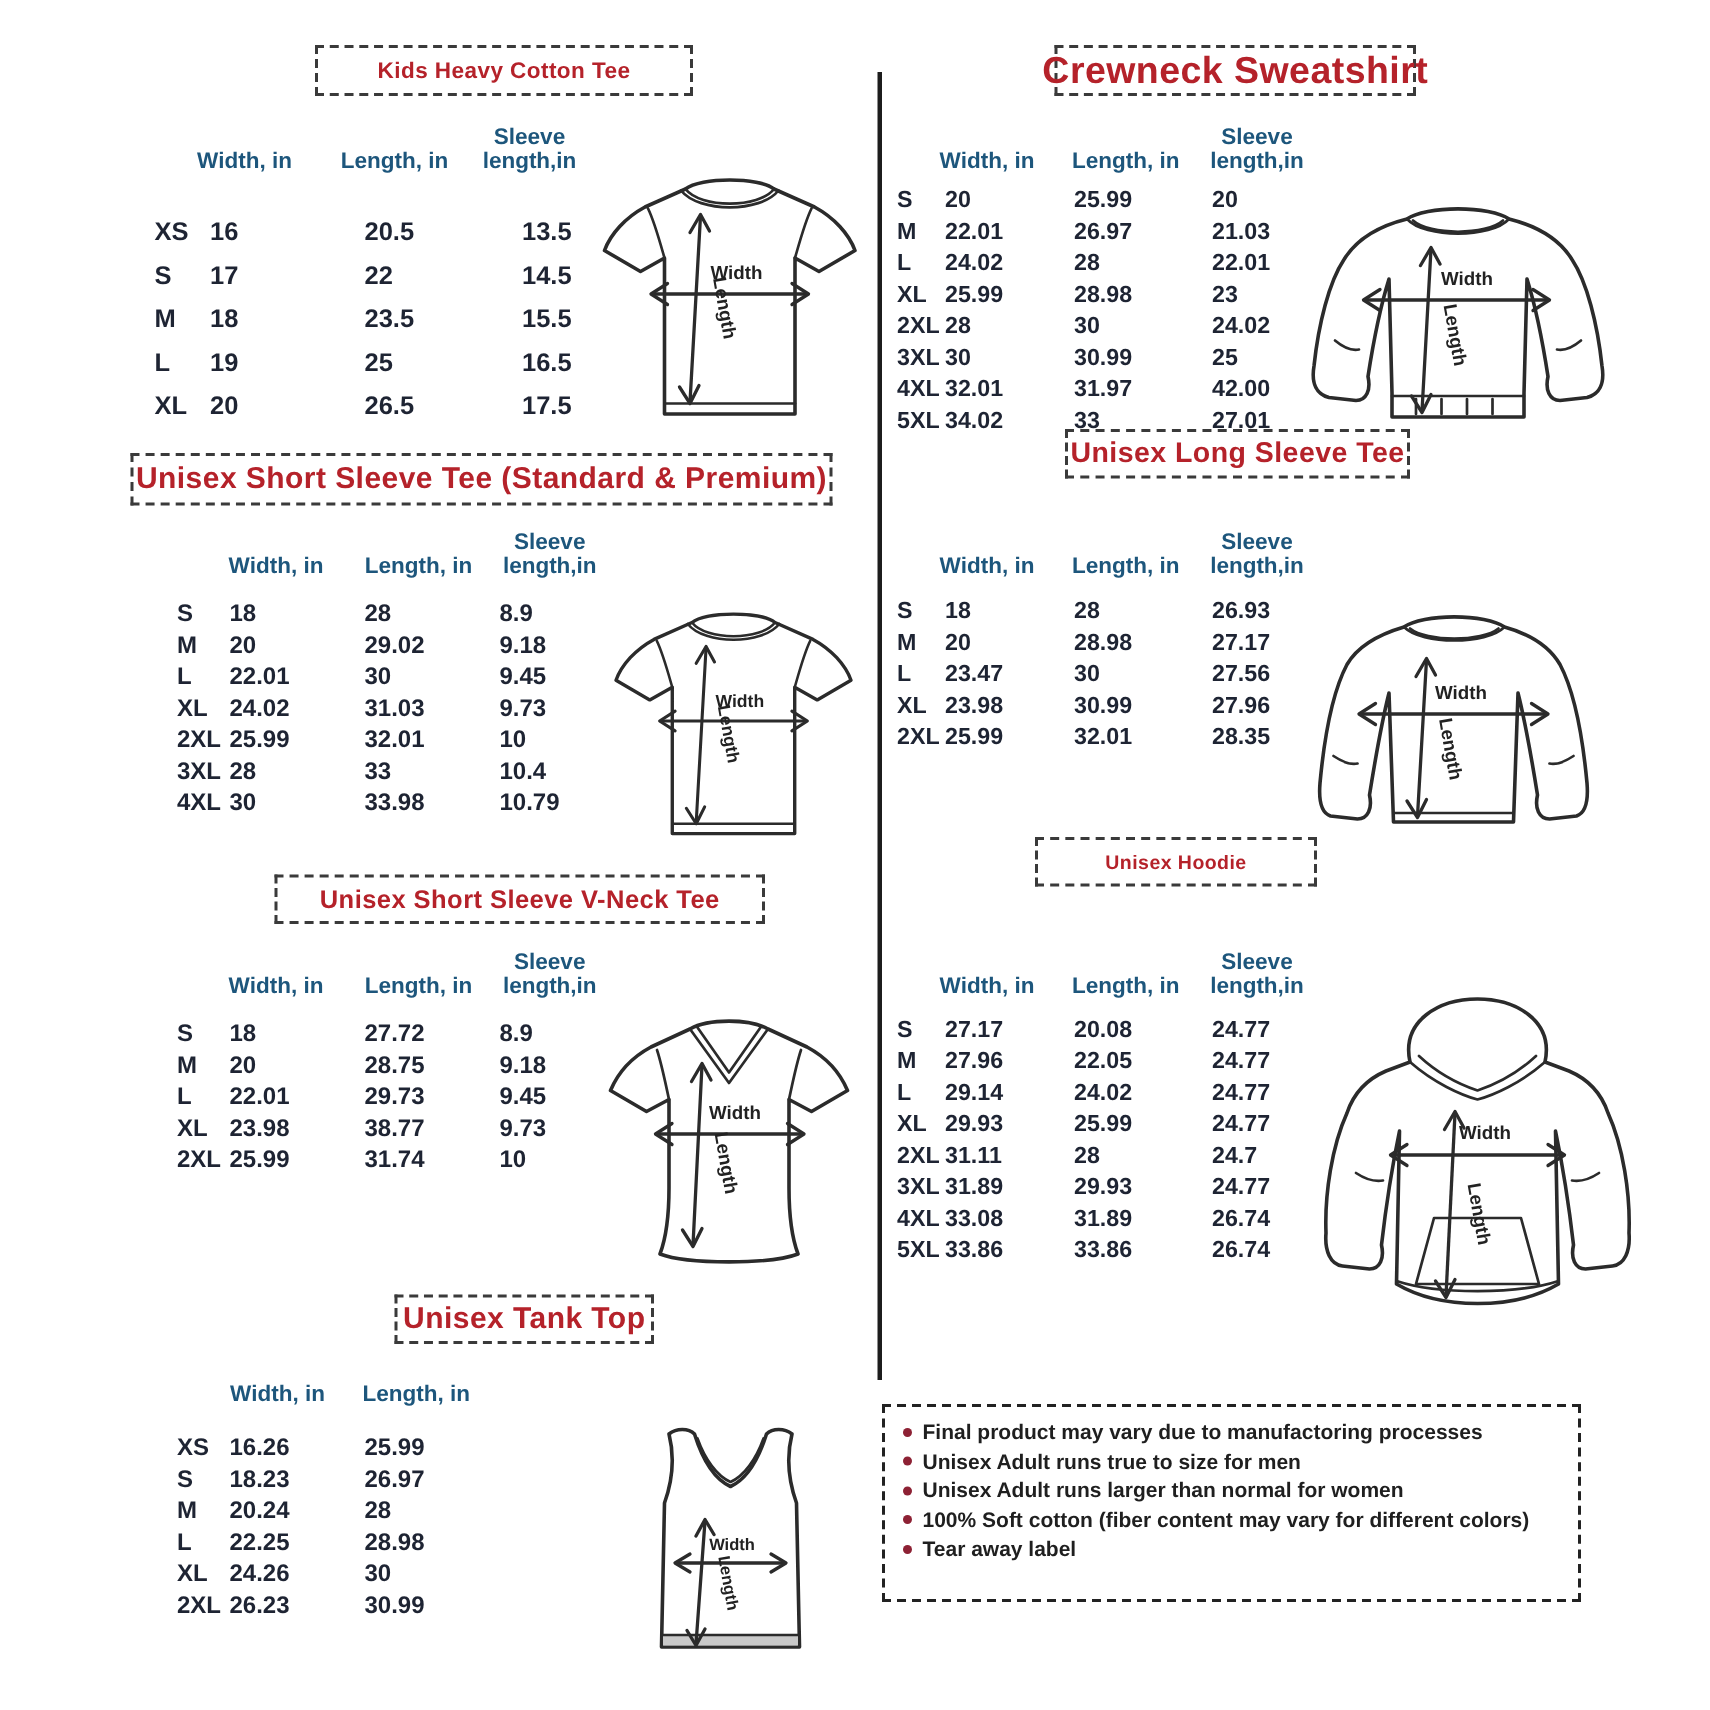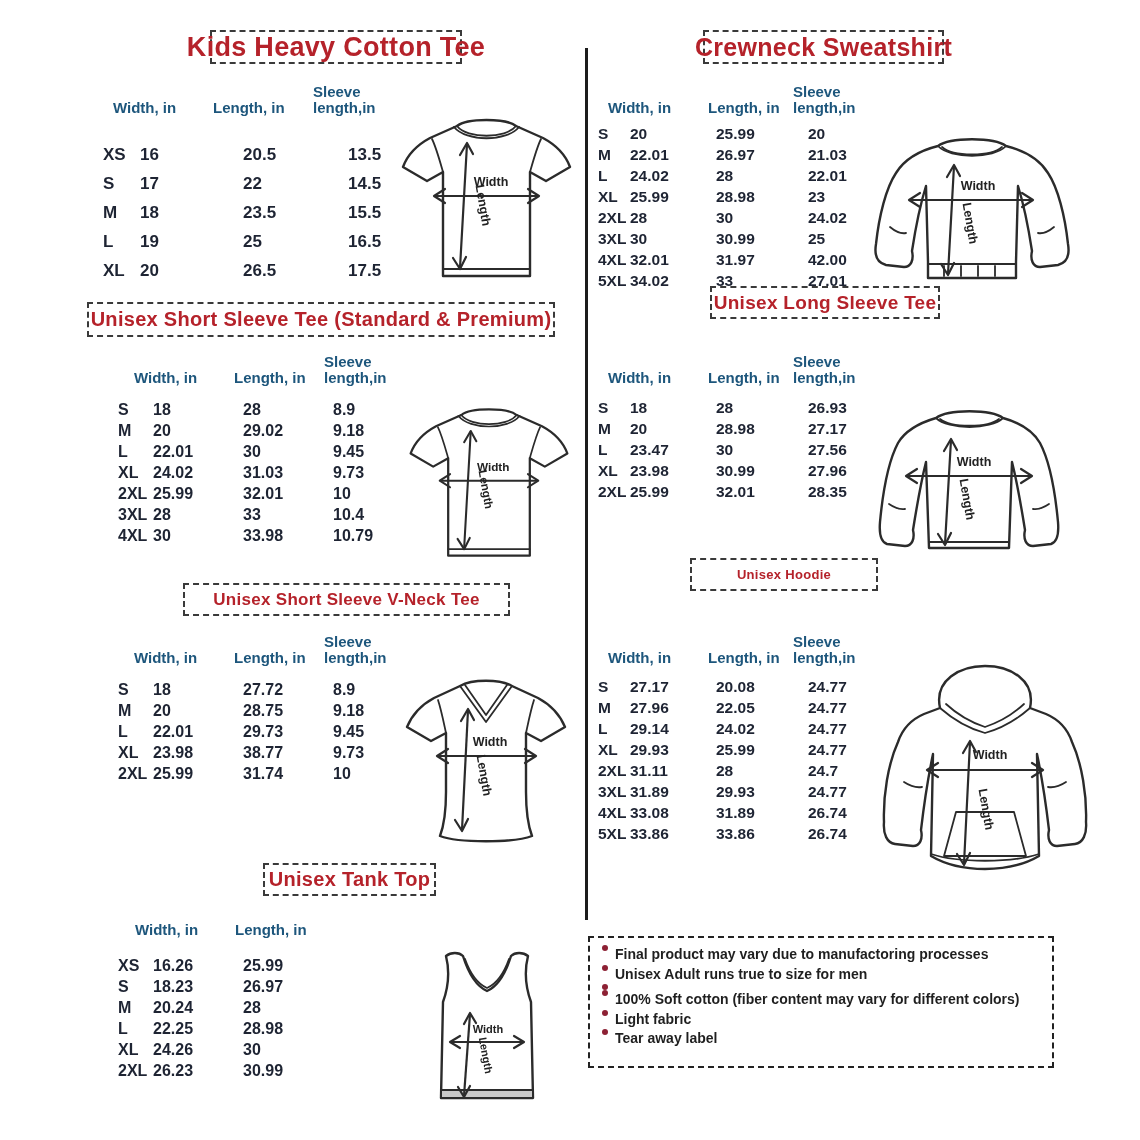--- a/index.html
+++ b/index.html
@@ -25,33 +25,33 @@
   .title-box{
     position:absolute;
     border:2px dashed #3a3a3a;
     background:#fff;
     color:var(--red);
     font-weight:bold;
     display:flex;align-items:center;justify-content:center;
     white-space:nowrap;
     letter-spacing:.3px;
   }
-  .pos-t1{left:210px;top:30px;width:252px;height:34px;font-size:27px}
+  .pos-t1{left:210px;top:30px;width:252px;height:34px;font-size:15px}
   .pos-t2{left:703px;top:30px;width:241px;height:34px;font-size:25px}
   .pos-t3{left:87px;top:302px;width:468px;height:35px;font-size:20px}
   .pos-t4{left:710px;top:286px;width:230px;height:33px;font-size:19px}
   .pos-t5{left:183px;top:583px;width:327px;height:33px;font-size:17px}
   .pos-t6{left:690px;top:558px;width:188px;height:33px;font-size:13px}
   .pos-t7{left:263px;top:863px;width:173px;height:33px;font-size:20px}
   
   .thead{
     position:absolute;display:flex;align-items:flex-end;
     color:var(--blue);font-weight:bold;font-size:15px;height:38px;
   }
-  .thead .h{display:inline-block;line-height:16px;}
+  .thead .h{display:inline-block;text-align:center;line-height:16px;}
   .w80{width:80px}.w85{width:85px}.w90{width:90px}.w100{width:100px}
   .pos-h1{left:113px;top:78px}
   .pos-h2{left:608px;top:78px}
   .pos-h3{left:134px;top:348px}
   .pos-h4{left:608px;top:348px}
   .pos-h5{left:134px;top:628px}
   .pos-h6{left:608px;top:628px}
   .pos-h7{left:135px;top:908px;height:30px}
   
   .tbl{position:absolute;color:var(--ink);font-weight:bold;}
@@ -92,21 +92,21 @@
     font-weight:bold;font-size:12.5px;stroke:none;
   }
   .garment .arr{stroke-width:2.2;}
   
   .notes-box{
     position:absolute;left:588px;top:936px;width:466px;height:132px;
     border:2px dashed #222;background:#fff;
     padding:7px 12px;
     font-size:14px;font-weight:bold;color:#1f1f1f;line-height:19.5px;
   }
-  .note-line{display:flex;}
+  .note-line{display:flex;align-items:center;}
   .note-dot{
     width:6px;height:6px;border-radius:50%;
     background:var(--maroon);margin-right:7px;flex:0 0 auto;
   }
 </style>
 </head>
 <body>
 
 <div class="divider"></div>
 
@@ -580,26 +580,23 @@
     <div class="note-line">
       <span class="note-dot"></span>
       <span>Final product may vary due to manufactoring processes</span>
     </div>
     <div class="note-line">
       <span class="note-dot"></span>
       <span>Unisex Adult runs true to size for men</span>
     </div>
     <div class="note-line">
       <span class="note-dot"></span>
+      <span>Unisex Adult runs larger than normal for women</span>
     </div>
     <div class="note-line">
       <span class="note-dot"></span>
       <span>100% Soft cotton (fiber content may vary for different colors)</span>
     </div>
     <div class="note-line">
       <span class="note-dot"></span>
-      <span>Light fabric</span>
-    </div>
-    <div class="note-line">
-      <span class="note-dot"></span>
       <span>Tear away label</span>
     </div>
   </div>
 
 </body></html>

